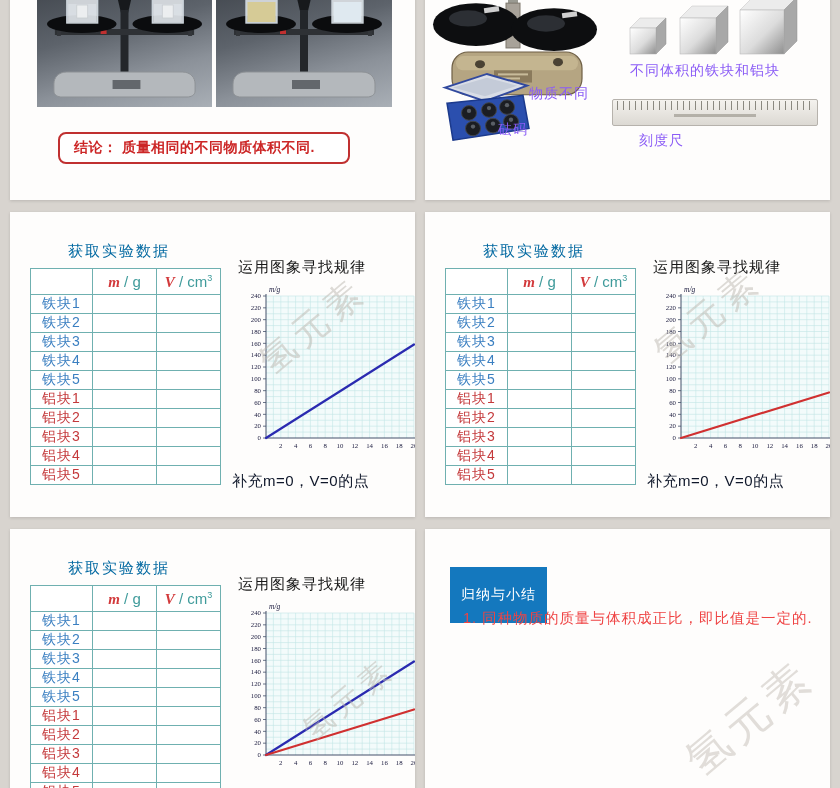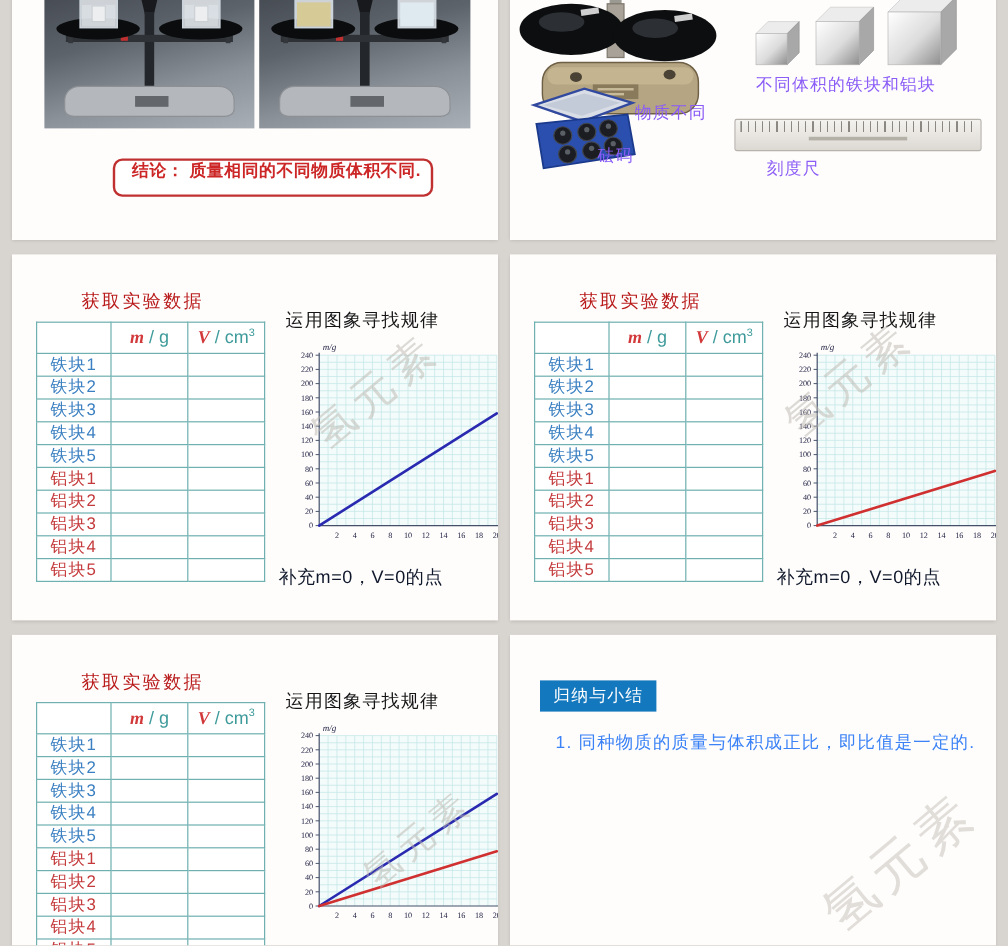--- a/index.html
+++ b/index.html
@@ -3,46 +3,46 @@
 <meta charset="utf-8">
 <style>
   html,body{margin:0;padding:0;background:#d8d4cf;}
   *{box-sizing:border-box;}
   #screen{position:relative;width:840px;height:788px;overflow:hidden;background:#d8d4cf;
           font-family:"Liberation Sans","DejaVu Sans",sans-serif;}
   .slide{position:absolute;width:405px;height:305px;background:#fefdfc;box-shadow:0 1px 3px rgba(0,0,0,.14);overflow:hidden;}
   .abs{position:absolute;}
   
   .photo{position:absolute;top:85px;height:127px;background:linear-gradient(165deg,#3f444b 0%,#5d636b 40%,#8b9199 70%,#a9afb6 100%);}
-  .conclusion-box{position:absolute;left:48px;top:237px;width:267px;height:32px;border:2px solid #c03030;border-radius:8px;background:#fff;
-    display:flex;align-items:flex-start;padding-left:14px;color:#cc2626;font-weight:bold;font-size:14px;letter-spacing:.5px;margin-left:36px;}
+  .conclusion-box{position:absolute;left:48px;top:237px;width:292px;height:32px;border:2px solid #c03030;border-radius:8px;background:#fff;
+    display:flex;align-items:center;padding-left:14px;color:#cc2626;font-weight:bold;font-size:14px;letter-spacing:.5px;}
   
   .eq-label{position:absolute;color:#8b5cf6;font-size:14px;letter-spacing:1px;}
   .ruler{position:absolute;left:187px;top:204px;width:206px;height:27px;background:linear-gradient(#f4f2ee,#dcd9d3);
     border:1px solid #b6b2ac;border-radius:2px;}
   .ruler .ticks{position:absolute;left:4px;right:4px;top:1px;height:9px;
     background:repeating-linear-gradient(90deg,#8a8880 0 1px,transparent 1px 6px);}
   .ruler .brand{position:absolute;left:30%;right:30%;top:14px;height:3px;background:rgba(120,115,105,.45);}
   
-  .exp-title{position:absolute;left:58px;top:30px;font-size:15px;color:#b91c1c;letter-spacing:2px;text-align:right;}
+  .exp-title{position:absolute;left:58px;top:30px;font-size:15px;color:#0369a1;letter-spacing:2px;text-align:right;}
   .graph-title{position:absolute;left:228px;top:46px;width:172px;font-size:15px;color:#161616;letter-spacing:1px;}
   .exp-table{position:absolute;left:20px;top:56px;border-collapse:collapse;background:#fff;}
   .exp-table td,.exp-table th{border:1.5px solid #6fb0b0;padding:0;font-weight:normal;}
   .exp-table th{height:26px;font-size:15px;}
   .exp-table td{height:19px;font-size:14px;}
   .exp-table .lbl{width:62px;text-align:center;letter-spacing:1px;}
   .exp-table .c2{width:64px;margin-top:15px;} .exp-table .c3{width:64px;}
   .hvar{color:#d2393b;font-style:italic;font-family:"Liberation Serif",serif;font-weight:bold;}
   .hunit{color:#3f9b9b;}
   .hunit sup{font-size:9px;}
   .graph-wrap{position:absolute;left:210px;top:70px;width:200px;height:186px;margin-left:20px;}
   .note{position:absolute;left:222px;top:260px;font-size:15px;color:#0f172a;letter-spacing:.5px;}
   
-  .badge{position:absolute;left:25px;top:38px;background:#1478be;color:#fff;font-size:14px;padding:4px 11px;letter-spacing:1px;}
-  .sum-item{position:absolute;left:38px;width:350px;font-size:14.5px;color:#3b82f6;letter-spacing:1px;}
+  .badge{position:absolute;left:25px;top:38px;background:#1478be;color:#fff;font-size:14px;padding:19px 11px;letter-spacing:1px;}
+  .sum-item{position:absolute;left:38px;width:350px;font-size:14.5px;color:#ef4444;letter-spacing:1px;}
   .watermark{position:absolute;color:rgba(188,183,176,.5);font-size:36px;letter-spacing:6px;transform:rotate(-40deg);white-space:nowrap;pointer-events:none;}
 </style>
 </head>
 <body>
 
 <div id="screen">
 
   <div class="slide" style="left:10px;top:-105px;">
     <div class="photo" style="left:27px;width:175px;">
       <div style="width:100%;height:100%;"><svg width="100%" height="100%" viewBox="0 0 176 127" preserveAspectRatio="none" xmlns="http://www.w3.org/2000/svg">

